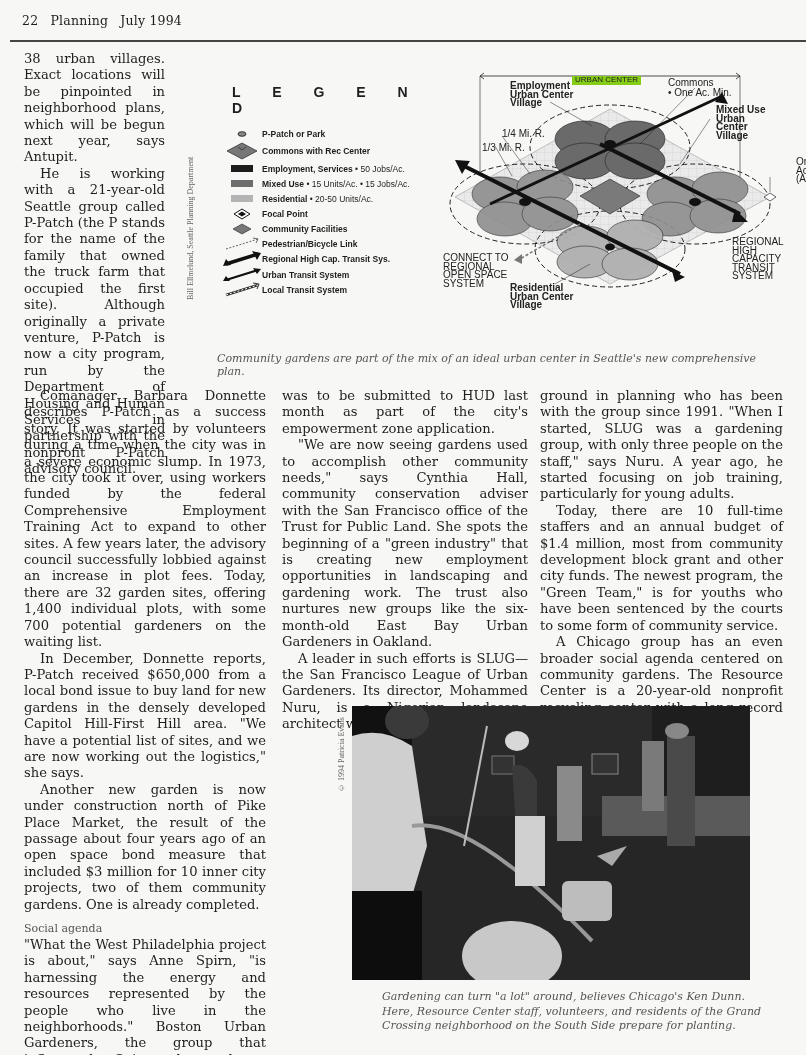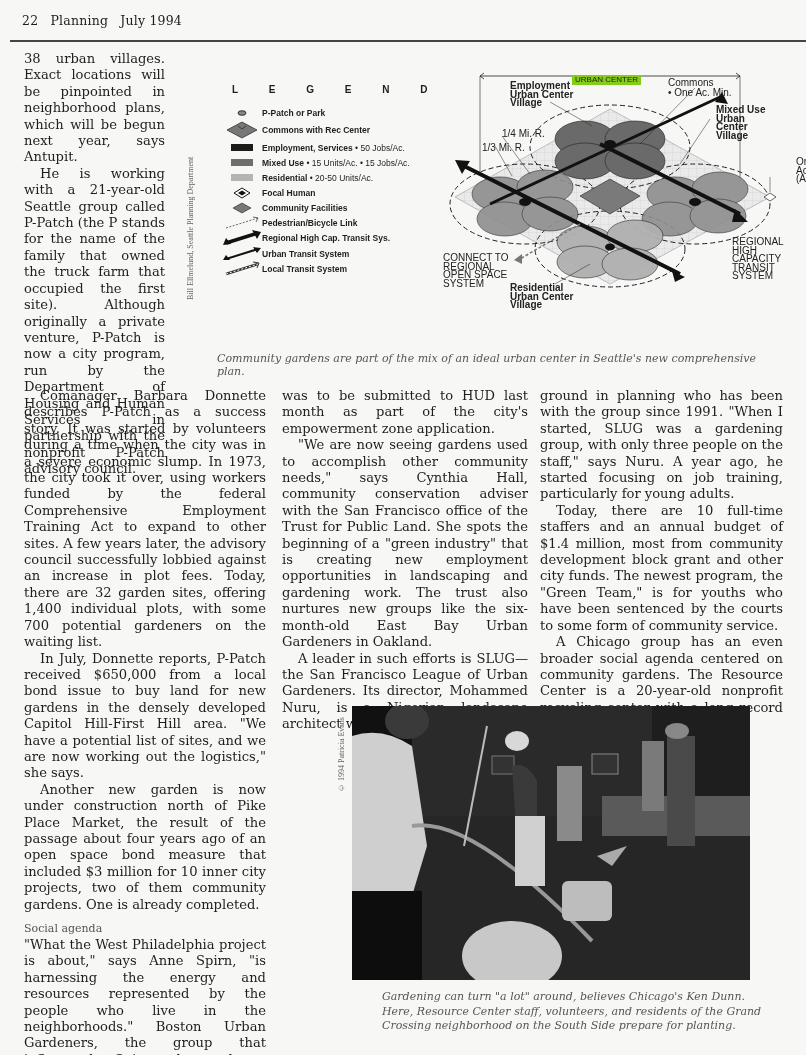--- a/index.html
+++ b/index.html
@@ -12,21 +12,21 @@
   .col { font-size:13.1px; line-height:16.4px; text-align:justify; }
   .col p { margin:0; text-indent:0; }
   .col p.ind { text-indent:16px; }
   .col1a { left:24px; top:51px; width:141px; }
   .col1b { left:24px; top:388px; width:242px; }
   .col2 { left:282px; top:388px; width:246px; }
   .col3 { left:540px; top:388px; width:243px; }
   .subhead { font-size:11px; color:#555; margin-top:8px; line-height:16px; }
   .credit-v { font-size:8px; color:#666; writing-mode:vertical-rl; transform:rotate(180deg); white-space:nowrap; font-family:"Liberation Serif", serif; }
   .legend { left:222px; top:84px; width:220px; font-family:"Liberation Sans", sans-serif; font-size:8.5px; font-weight:bold; }
-  .legend-title { letter-spacing:14px; font-size:10px; margin-left:10px; margin-bottom:10px; }
+  .legend-title { letter-spacing:14px; font-size:14px; margin-left:10px; margin-bottom:10px; }
   .legend-row { display:flex; align-items:center; height:15px; }
   .legend-sym { width:40px; display:flex; justify-content:center; align-items:center; }
   .legend-label { font-weight:bold; }
   .legend-label .thin { font-weight:normal; }
   .caption { font-style:italic; color:#555; font-size:11px; }
   .diagram { left:440px; top:64px; width:360px; height:250px; }
   .dlabel { position:absolute; font-family:"Liberation Sans", sans-serif; font-size:10px; line-height:8.5px; color:#222; }
   .dlabel.b { font-weight:bold; }
   .photo { left:352px; top:706px; width:398px; height:274px; background:#1a1a1a; overflow:hidden; }
 </style>
@@ -85,21 +85,21 @@
       </div>
     <span class="legend-label"><span>Residential</span><span class="thin"> • 20-50 Units/Ac.</span></span>
   </div>
   <div class="legend-row">
     <div class="legend-sym">
       <svg width="18" height="12">
           <polygon points="9,1 17,6 9,11 1,6" fill="#fff" stroke="#111" stroke-width="1"></polygon>
           <polygon points="9,3.5 13,6 9,8.5 5,6" fill="#111"></polygon>
         </svg>
     </div>
-    <span class="legend-label">Focal Human</span>
+    <span class="legend-label">Focal Point</span>
   </div>
   <div class="legend-row">
     <div class="legend-sym">
       <svg width="20" height="12">
           <polygon points="10,1 19,6 10,11 1,6" fill="#777" stroke="#222" stroke-width="0.6"></polygon>
         </svg>
     </div>
     <span class="legend-label">Community Facilities</span>
   </div>
   <div class="legend-row">
@@ -234,21 +234,21 @@
   <div class="dlabel" style="left:312px; top:94px; width:40px;margin-left:44px;">One Acre (Ac.)</div>
   <div class="dlabel" style="left:292px; top:174px; width:66px;">REGIONAL HIGH CAPACITY TRANSIT SYSTEM</div>
   <div class="dlabel" style="left:3px; top:190px; width:68px;">CONNECT TO REGIONAL OPEN SPACE SYSTEM</div>
   <div class="dlabel b" style="left:70px; top:220px; width:70px;">Residential Urban Center Village</div>
 </div>
 
 <div class="abs caption" style="left:217px; top:345px; width:560px;margin-top:7px;">Community gardens are part of the mix of an ideal urban center in Seattle's new comprehensive plan.</div>
 
 <div class="abs col col1b">
   <p class="ind">Comanager Barbara Donnette describes P-Patch as a success story. It was started by volunteers during a time when the city was in a severe economic slump. In 1973, the city took it over, using workers funded by the federal Comprehensive Employment Training Act to expand to other sites. A few years later, the advisory council successfully lobbied against an increase in plot fees. Today, there are 32 garden sites, offering 1,400 individual plots, with some 700 potential gardeners on the waiting list.</p>
-  <p class="ind">In July, Donnette reports, P-Patch received $650,000 from a local bond issue to buy land for new gardens in the densely developed Capitol Hill-First Hill area. "We have a potential list of sites, and we are now working out the logistics," she says.</p>
+  <p class="ind">In December, Donnette reports, P-Patch received $650,000 from a local bond issue to buy land for new gardens in the densely developed Capitol Hill-First Hill area. "We have a potential list of sites, and we are now working out the logistics," she says.</p>
   <p class="ind">Another new garden is now under construction north of Pike Place Market, the result of the passage about four years ago of an open space bond measure that included $3 million for 10 inner city projects, two of them community gardens. One is already completed.</p>
   <div class="subhead">Social agenda</div>
   <p>"What the West Philadelphia project is about," says Anne Spirn, "is harnessing the energy and resources represented by the people who live in the neighborhoods." Boston Urban Gardeners, the group that influenced Spirn, has always emphasized job training, says its current director, Patricia King. And in other areas, too, gardens have played an increasingly important social role.</p>
 
 </div>
 
 <div class="abs col col2">
   <p>was to be submitted to HUD last month as part of the city's empowerment zone application.</p>
   <p class="ind">"We are now seeing gardens used to accomplish other community needs," says Cynthia Hall, community conservation adviser with the San Francisco office of the Trust for Public Land. She spots the beginning of a "green industry" that is creating new employment opportunities in landscaping and gardening work. The trust also nurtures new groups like the six-month-old East Bay Urban Gardeners in Oakland.</p>
   <p class="ind">A leader in such efforts is SLUG—the San Francisco League of Urban Gardeners. Its director, Mohammed Nuru, is a Nigerian landscape architect with a back-</p>

